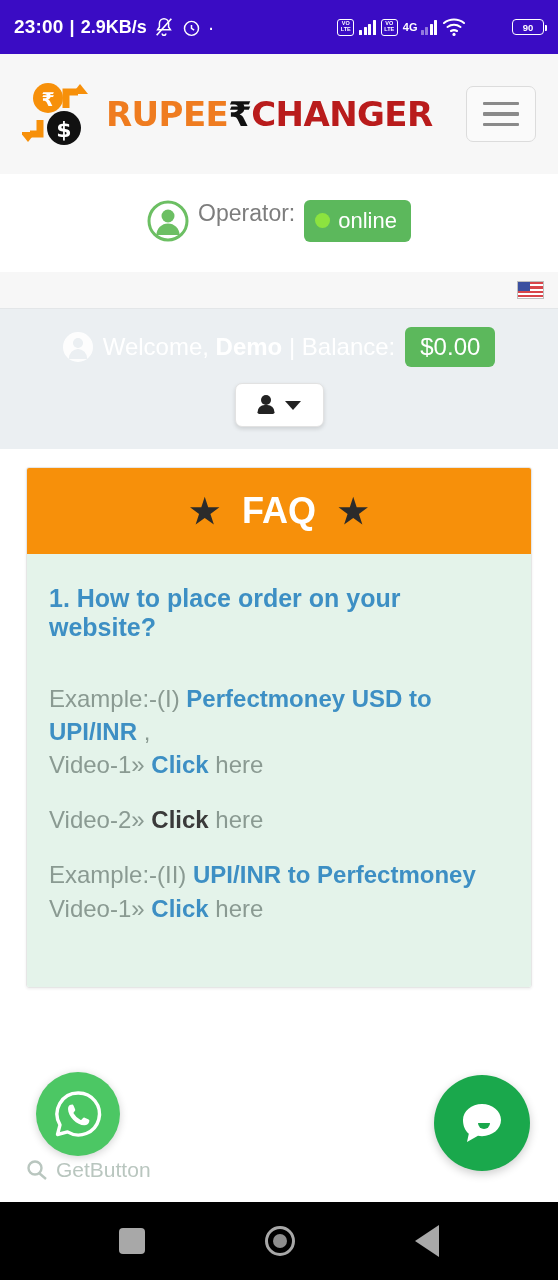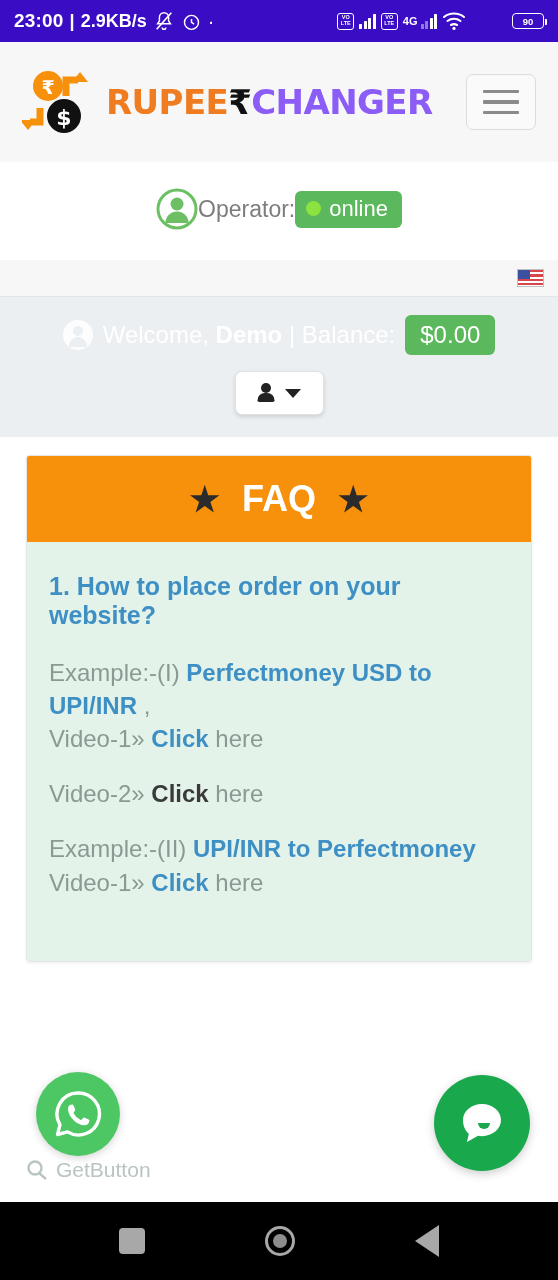--- a/index.html
+++ b/index.html
@@ -6,21 +6,21 @@
   html,body { width:558px; height:1280px; }
   body {
     font-family:"Liberation Sans", sans-serif;
     background:#ffffff;
     overflow:hidden;
     position:relative;
   }
 
   
   .statusbar{
-    height:42px; background:#3a0cc4; color:#fff;
+    height:54px; background:#3a0cc4; color:#fff;
     display:flex; align-items:center; justify-content:space-between;
     padding:0 14px;
     gap:25px;
   }
   .sb-left{ display:flex; align-items:center; gap:6px; }
   .sb-clock{ font-size:19px; font-weight:bold; letter-spacing:.2px; }
   .sb-speed{ font-size:18px; font-weight:bold; }
   .sb-right{ display:flex; align-items:center; gap:5px; }
   .volte{
     border:1.5px solid #fff; border-radius:3px; width:17px; height:17px;
@@ -48,31 +48,31 @@
     height:120px; background:#f7f7f7;
     display:flex; align-items:center; justify-content:space-between;
     padding:0 22px;
   }
   .logo{ display:flex; align-items:center; gap:6px; }
   .logo-mark{ position:relative; width:78px; height:72px; flex:none; }
   .logo-text{ font-size:34px; font-weight:bold; letter-spacing:-.6px;
     font-family:"DejaVu Sans", sans-serif; white-space:nowrap; }
   .lt-rupee{ color:#ef7c20; }
   .lt-sym{ color:#111; }
-  .lt-changer{ color:#8b5cf6;text-align:center; }
+  .lt-changer{ color:#b91c1c;text-align:center; }
   .menu-btn{
     width:70px; height:56px; border:1px solid #dcdcdc; border-radius:7px;
     background:#fafafa; display:flex; flex-direction:column;
     align-items:center; justify-content:center; gap:7px;
   }
   .menu-btn span{ display:block; width:36px; height:3.5px; background:#8a8a8a; border-radius:1px; }
 
   
   .operator-block{ background:#fff; padding:26px 10px 30px; text-align:center; }
-  .op-row{ display:flex; align-items:center; justify-content:center; }
+  .op-row{ display:flex; justify-content:center; gap:9px; }
   .op-label{ font-size:23px; color:#7d7d7d; }
   .online-badge{
     background:#5cb85c; color:#fff; border-radius:6px;
     padding:5px 14px 6px 11px; font-size:22px;
     display:flex; align-items:center; gap:8px;
   }
   .dot{ width:15px; height:15px; border-radius:50%; background:#8ce33f; display:block; }
   .worktime{
     margin-top:10px; font-size:22.5px; color:#7d7d7d; line-height:1.35;
     display:flex; align-items:flex-start; justify-content:center; gap:8px;
@@ -124,21 +124,21 @@
   .faq-wrap{ padding:18px 26px 0; background:#fff; }
   .faq-card{ border:1px solid #e6e6e6; border-radius:3px; overflow:hidden;
     box-shadow:0 1px 3px rgba(0,0,0,.07); }
   .faq-head{
     background:#f7900a; color:#fff; text-align:center;
     padding:22px 10px; font-size:36px; font-weight:bold;
     display:flex; align-items:center; justify-content:center; gap:22px;
   }
   .star{ color:#2b2b2b; font-size:34px; line-height:1; }
   .faq-body{ background:#e4f3ea; padding:30px 22px 40px; }
-  .faq-q{ color:#3d8fc4; font-size:25px; font-weight:bold; margin-bottom:26px; }
+  .faq-q{ color:#3d8fc4; font-size:25px; font-weight:bold; margin-bottom:40px; }
   .faq-a{ color:#8a9a92; font-size:24px; line-height:1.38; margin-bottom:26px; }
   .faq-ex{ color:#8a9a92; font-size:24px; line-height:1.38; margin-bottom:22px; }
   .lnk{ color:#3d8fc4; font-weight:bold; }
   .lnk-dark{ color:#3a3a3a; font-weight:bold; }
 
   
   .wa-btn{
     position:absolute; left:36px; top:1072px; width:84px; height:84px;
     border-radius:50%; background:#4cc764;
     display:flex; align-items:center; justify-content:center;

